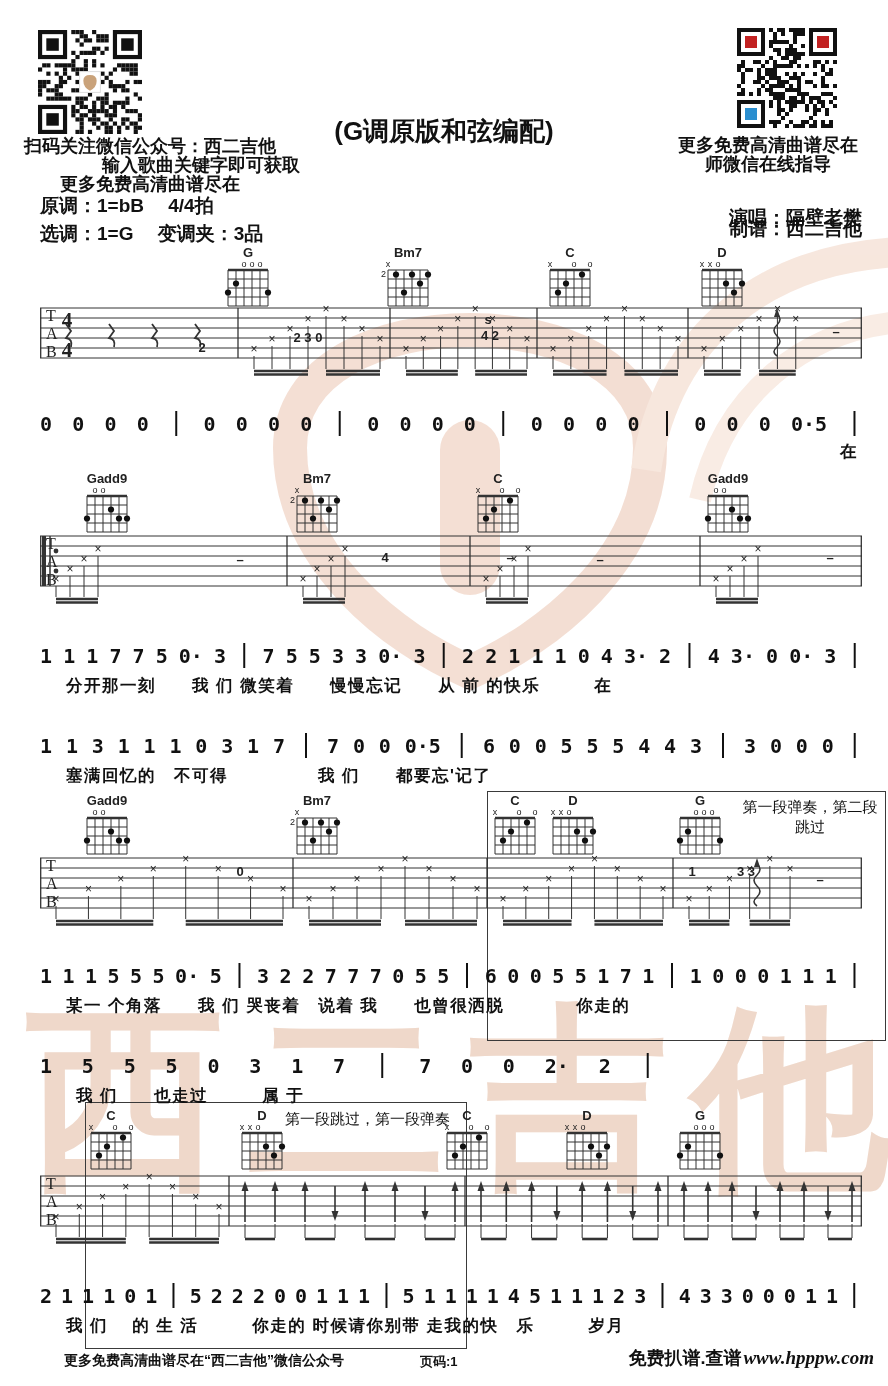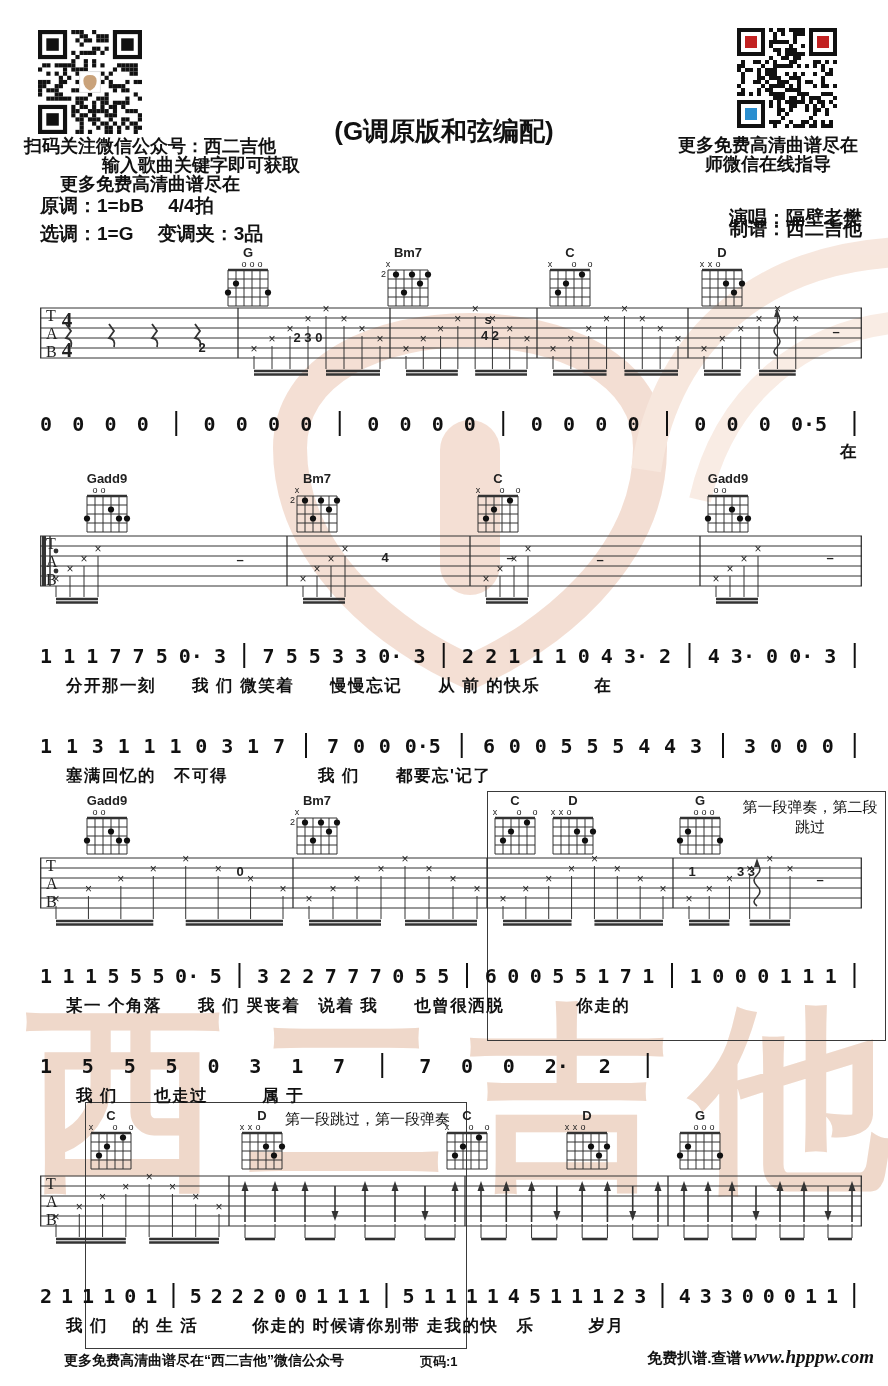--- a/index.html
+++ b/index.html
@@ -468,21 +468,21 @@
   <div class="info right" style="right:26px;top:215px;">制谱：西二吉他</div>
 
   <div class="volta" style="left:487px;top:791px;width:397px;height:248px;"></div>
   <div class="volta-label" style="left:742px;top:797px;width:136px;text-align:center;">第一段弹奏，第二段跳过</div>
   <div class="volta" style="left:85px;top:1102px;width:380px;height:245px;"></div>
   <div class="volta-label" style="left:235px;top:1109px;width:215px;text-align:right;">第一段跳过，第一段弹奏</div>
 
   <div class="footer" style="left:64px;top:1352px;">更多免费高清曲谱尽在“西二吉他”微信公众号</div>
   <div class="footer" style="left:420px;top:1353px;font-size:13px;">页码:1</div>
   <div class="footer footer-right" style="right:14px;top:1346px;">
-    <span style="font-size:15px;margin-left:33px;">免费扒谱.查谱</span>
+    <span style="font-size:18px;margin-left:33px;">免费扒谱.查谱</span>
     <span class="footer-url">www.hpppw.com</span>
   </div>
 <div class="chord" style="left: 219px; top: 246px;"><svg width="58" height="68">
         <text x="29" y="11" font-size="13" font-weight="bold" text-anchor="middle" font-family="&quot;Liberation Sans&quot;,sans-serif" fill="#222">G</text>
         <text x="25" y="21" font-size="9" font-weight="normal" text-anchor="middle" font-family="&quot;Liberation Sans&quot;,sans-serif" fill="#222">o</text>
         <text x="33" y="21" font-size="9" font-weight="normal" text-anchor="middle" font-family="&quot;Liberation Sans&quot;,sans-serif" fill="#222">o</text>
         <text x="41" y="21" font-size="9" font-weight="normal" text-anchor="middle" font-family="&quot;Liberation Sans&quot;,sans-serif" fill="#222">o</text>
         <line x1="9" y1="24" x2="9" y2="60" stroke="#333" stroke-width="1"></line>
         <line x1="17" y1="24" x2="17" y2="60" stroke="#333" stroke-width="1"></line>
         <line x1="25" y1="24" x2="25" y2="60" stroke="#333" stroke-width="1"></line>

